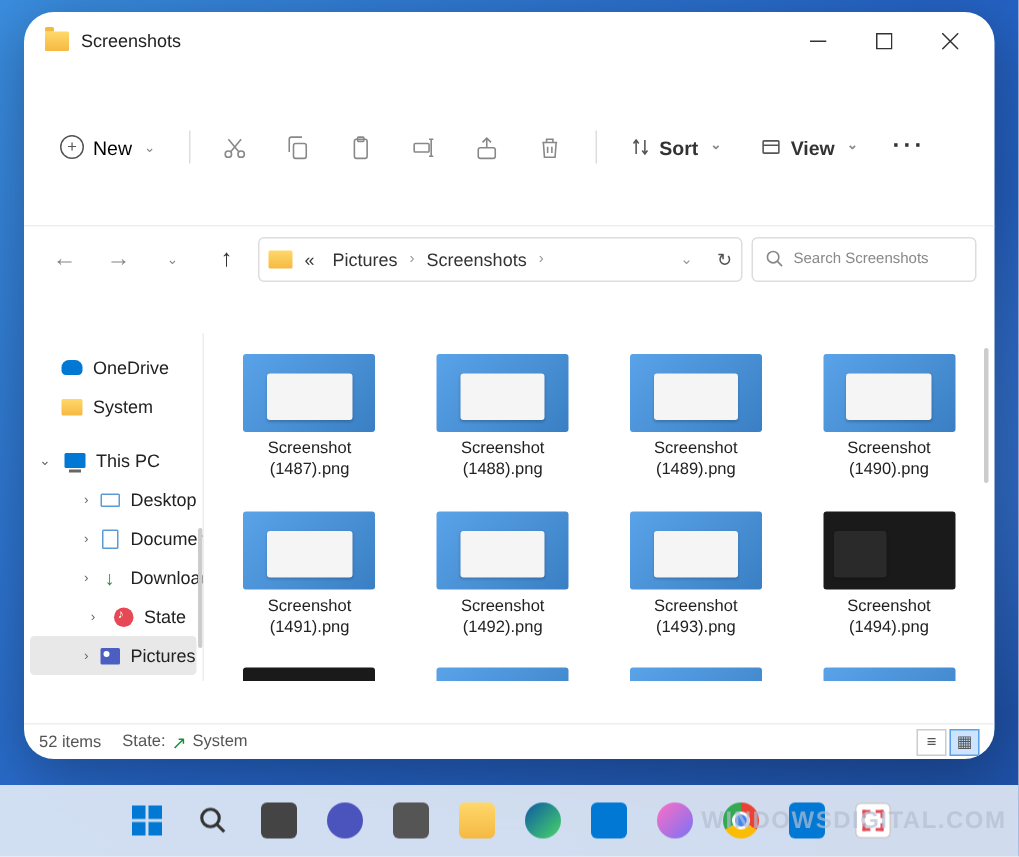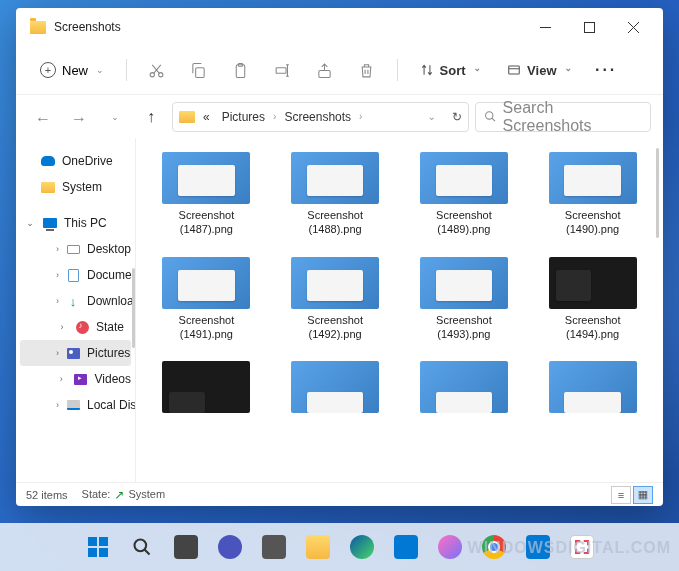--- a/index.html
+++ b/index.html
@@ -1,18 +1,18 @@
 <!DOCTYPE html>
 <html><head>
 <meta charset="utf-8">
 <style>
 * { margin: 0; padding: 0; box-sizing: border-box; font-family: "Segoe UI", sans-serif; }
 body { width: 679px; height: 571px; background: linear-gradient(135deg, #3a8dde 0%, #2563c4 50%, #1e4fa3 100%); position: relative; overflow: hidden; }
 .bg-curve { position: absolute; width: 400px; height: 400px; border-radius: 50%; background: radial-gradient(circle, rgba(100,170,255,0.4) 0%, transparent 70%); right: -100px; top: 100px; }
-.explorer { position: absolute; left: 16px; top: 8px; width: 647px; height: 498px; background: #fff; border-radius: 4px; box-shadow: 0 10px 40px rgba(0,0,0,0.3); display: flex; flex-direction: column; overflow: hidden; }
+.explorer { position: absolute; left: 16px; top: 8px; width: 647px; height: 498px; background: #fff; border-radius: 20px; box-shadow: 0 10px 40px rgba(0,0,0,0.3); display: flex; flex-direction: column; overflow: hidden; gap: 28px; }
 .titlebar { height: 38px; display: flex; align-items: center; padding: 0 8px; }
 .titlebar .folder-ico { width: 16px; height: 13px; background: linear-gradient(#ffd86b, #f5b942); border-radius: 1px; margin-left: 6px; margin-right: 8px; position: relative; }
 .titlebar .folder-ico::before { content: ""; position: absolute; top: -3px; left: 0; width: 6px; height: 3px; background: #f5b942; border-radius: 1px 1px 0 0; }
 .titlebar .title { font-size: 12px; color: #222; flex: 1; }
 .winbtn { width: 44px; height: 32px; display: flex; align-items: center; justify-content: center; color: #333; cursor: pointer; }
 .winbtn svg { width: 11px; height: 11px; }
 .toolbar { height: 48px; display: flex; align-items: center; padding: 0 14px; gap: 6px; }
 .new-btn { display: flex; align-items: center; gap: 6px; padding: 6px 10px; border-radius: 4px; cursor: pointer; font-size: 13px; }
 .new-btn .plus { width: 16px; height: 16px; border: 1px solid #555; border-radius: 50%; display: flex; align-items: center; justify-content: center; font-size: 11px; color: #555; line-height: 1; }
 .chev { font-size: 9px; color: #888; margin-left: 2px; }
@@ -21,21 +21,21 @@
 .tb-ico svg { width: 17px; height: 17px; }
 .tb-text { display: flex; align-items: flex-start; gap: 6px; padding: 6px 10px; font-size: 13px; cursor: pointer; border-radius: 4px; color: #333; font-weight: bold; }
 .addr-row { height: 44px; display: flex; align-items: center; padding: 0 12px; gap: 6px; border-top: 1px solid #eee; }
 .navbtn { width: 30px; height: 30px; display: flex; align-items: center; justify-content: center; color: #888; cursor: pointer; border-radius: 4px; }
 .navbtn.active { color: #333; }
 .addr-bar { flex: 1; height: 30px; border: 1px solid #ddd; border-radius: 4px; display: flex; align-items: center; padding: 0 6px; gap: 4px; font-size: 12px; min-width: 0; }
 .addr-bar .folder-ico { width: 16px; height: 12px; background: linear-gradient(#ffd86b, #f5b942); border-radius: 1px; flex-shrink: 0; }
 .crumb { color: #333; padding: 2px 4px; white-space: nowrap; }
 .crumb-sep { color: #999; font-size: 10px; }
 .addr-spacer { flex: 1; }
-.search-box { width: 176px; height: 30px; border: 1px solid #ddd; border-radius: 4px; display: flex; align-items: center; padding: 0 8px; gap: 6px; font-size: 16px; color: #888; }
+.search-box { width: 150px; height: 30px; border: 1px solid #ddd; border-radius: 4px; display: flex; align-items: center; padding: 0 8px; gap: 6px; font-size: 10px; color: #888; }
 .body { flex: 1; display: flex; min-height: 0; }
 .sidebar { width: 120px; border-right: 1px solid #eee; overflow: hidden; padding: 10px 0; position: relative; }
 .sb-item { display: flex; align-items: center; gap: 6px; padding: 5px 4px 5px 24px; font-size: 12px; color: #222; white-space: nowrap; cursor: pointer; }
 .sb-item.indent { padding-left: 40px; }
 .sb-item.selected { background: #e8e8e8; border-radius: 3px; margin: 0 4px; padding-left: 36px; }
 .sb-item.has-chev { padding-left: 8px; }
 .sb-chev { width: 12px; font-size: 9px; color: #666; text-align: center; }
 .sb-ico { width: 16px; height: 16px; flex-shrink: 0; display: flex; align-items: center; justify-content: center; }
 .ico-folder { width: 14px; height: 11px; background: linear-gradient(#ffd86b, #f5b942); border-radius: 1px; }
 .ico-onedrive { width: 14px; height: 10px; background: #0078d4; border-radius: 5px 5px 3px 3px; }

